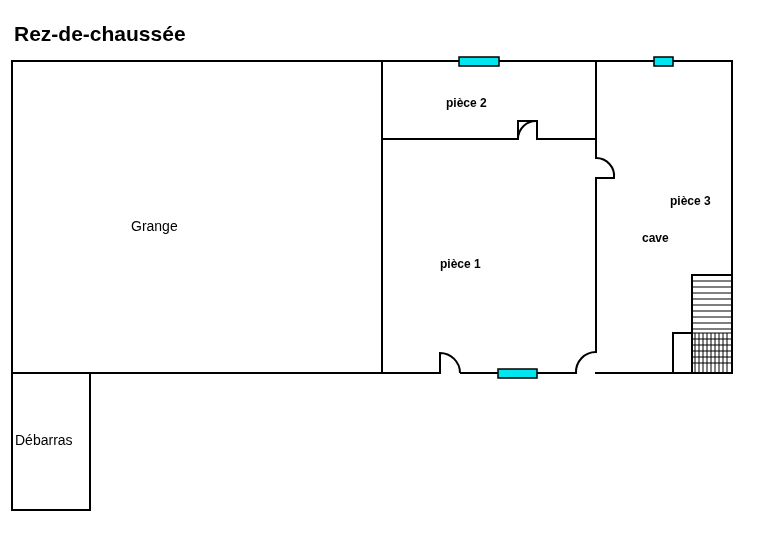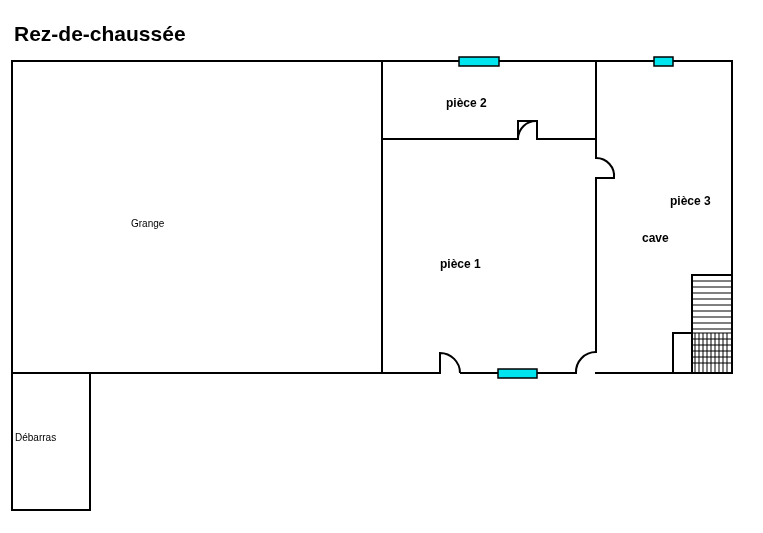--- a/index.html
+++ b/index.html
@@ -1,21 +1,21 @@
 <!DOCTYPE html>
 <html><head>
 <meta charset="utf-8">
 <style>
   html, body { margin: 0; padding: 0; background: #ffffff; }
   body { width: 763px; height: 533px; position: relative; overflow: hidden; font-family: "Liberation Sans", sans-serif; }
   .title { position: absolute; left: 14px; top: 22px; font-size: 21px; font-weight: bold; color: #000; font-family: "Liberation Sans", sans-serif; }
   svg { position: absolute; left: 0; top: 0; }
   .lbl { position: absolute; color: #000; text-align: center; white-space: nowrap; font-family: "Liberation Sans", sans-serif; }
   .lbl.bold { font-weight: bold; font-size: 12px; line-height: 24px; }
-  .lbl.reg { font-size: 10px; }
+  .lbl.reg { font-size: 14px; }
 </style>
 </head>
 <body>
 
 <div class="title">Rez-de-chaussée</div>
 
 <svg width="763" height="533" viewBox="0 0 763 533">
   <g stroke="#000" stroke-width="2" fill="none" stroke-linecap="square">
 
     <path d="M12 61 H732 V373 H12 Z"></path>

